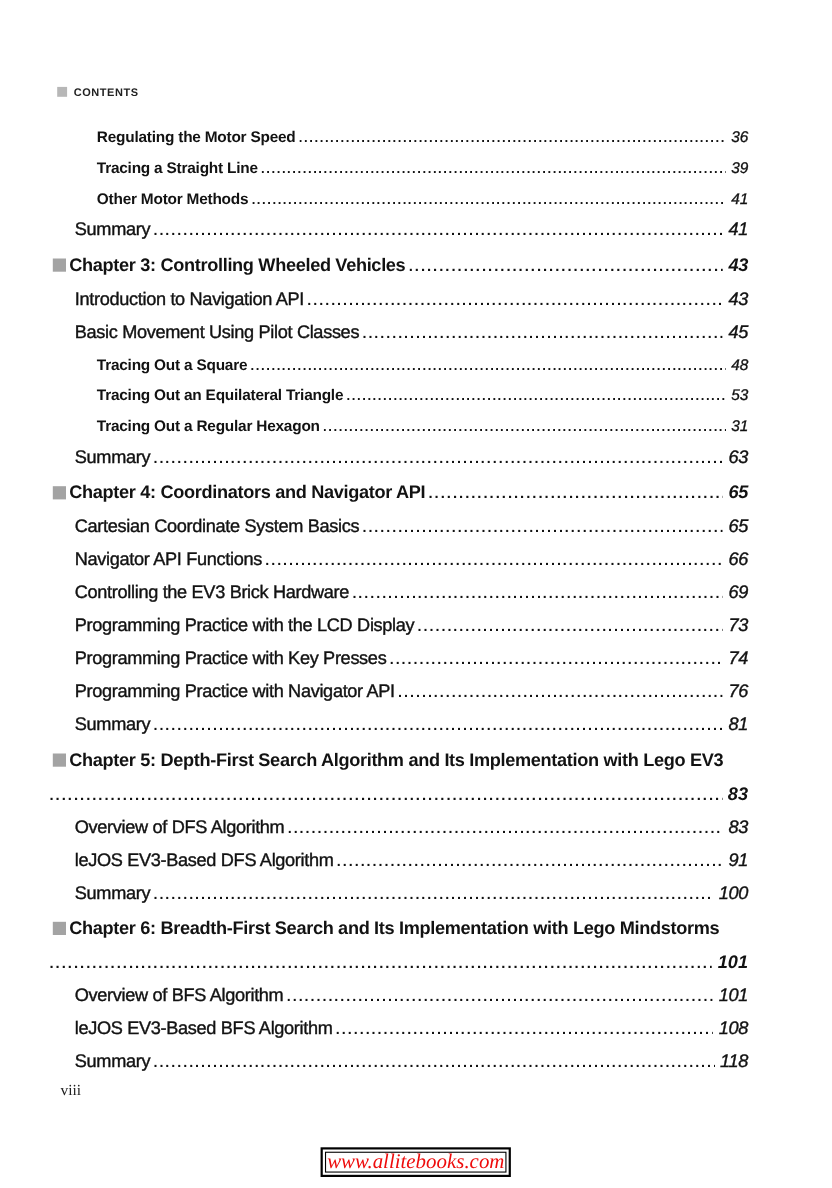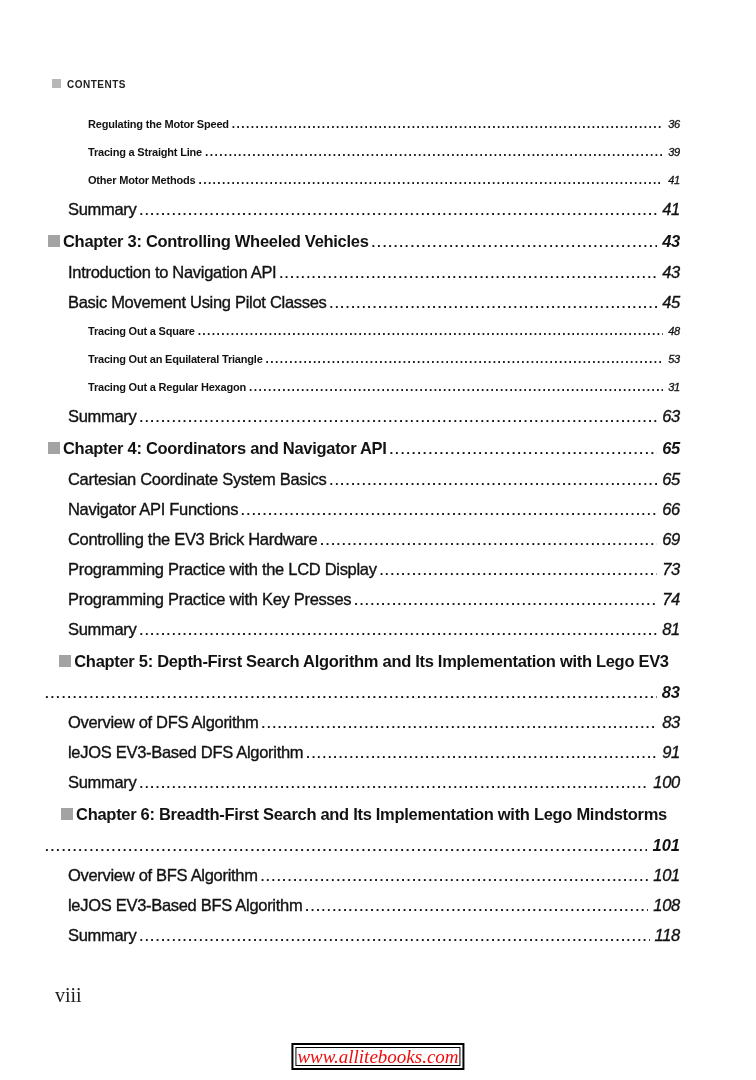--- a/index.html
+++ b/index.html
@@ -58,21 +58,21 @@
   .leader::after {
     content: "..................................................................................................................................................................................................................";
   }
   .pg { flex: 0 0 auto; padding-left: 5px; font-style: italic; }
 
   
   .row.sub {
     height: 28px;
     line-height: 28px;
     padding-left: 46px;
-    font-size: 11px;
+    font-size: 14px;
     font-weight: 700;
     letter-spacing: -0.2px;
   }
   .row.sub .leader { font-size: 12px; letter-spacing: 1.4px; font-weight: 700; }
   .row.sub .pg { font-weight: 400; -webkit-text-stroke: 0.3px #121212; }
 
   
   .row.sec {
     height: 30px;
     line-height: 30px;
@@ -86,21 +86,20 @@
 
   
   .row.chapter, .row.chapter-title {
     height: 31px;
     line-height: 31px;
     margin-top: 2px;
     padding-left: 6px;
     font-size: 16.5px;
     font-weight: 700;
     letter-spacing: -0.3px;
-    justify-content: center;
   }
   .row.chapter-cont {
     height: 30px;
     line-height: 30px;
     padding-left: 0;
     font-size: 16.5px;
     font-weight: 700;
   }
   .row.chapter .leader, .row.chapter-cont .leader { font-size: 13.5px; letter-spacing: 1.8px; font-weight: 700; }
   .chapter-sq {
@@ -111,21 +110,21 @@
     margin-right: 3px;
     margin-top: -2px;
   }
 
   
   .folio {
     position: absolute;
     left: 55px;
     top: 984px;
     font-family: "Liberation Serif", serif;
-    font-size: 20px;
+    font-size: 14px;
     color: #222;
   }
   .linkbox {
     position: absolute;
     left: 50%;
     top: 1043px;
     transform: translateX(-50%);
     border: 2px solid #000;
     outline: 1px solid #000;
     outline-offset: -5px;
@@ -234,20 +233,25 @@
         <span class="title">Programming Practice with the LCD Display</span>
         <span class="leader"></span>
         <span class="pg">73</span>
       </div>
       <div class="row sec">
         <span class="title">Programming Practice with Key Presses</span>
         <span class="leader"></span>
         <span class="pg">74</span>
       </div>
       <div class="row sec">
+        <span class="title">Programming Practice with Navigator API</span>
+        <span class="leader"></span>
+        <span class="pg">76</span>
+      </div>
+      <div class="row sec">
         <span class="title">Summary</span>
         <span class="leader"></span>
         <span class="pg">81</span>
       </div>
       <div class="row chapter-title">
         <span class="sq chapter-sq" style="background: rgb(163, 163, 163);"></span>
         <span class="title">Chapter 5: Depth-First Search Algorithm and Its Implementation with Lego EV3</span>
       </div>
       <div class="row chapter-cont">
         <span class="leader"></span>

